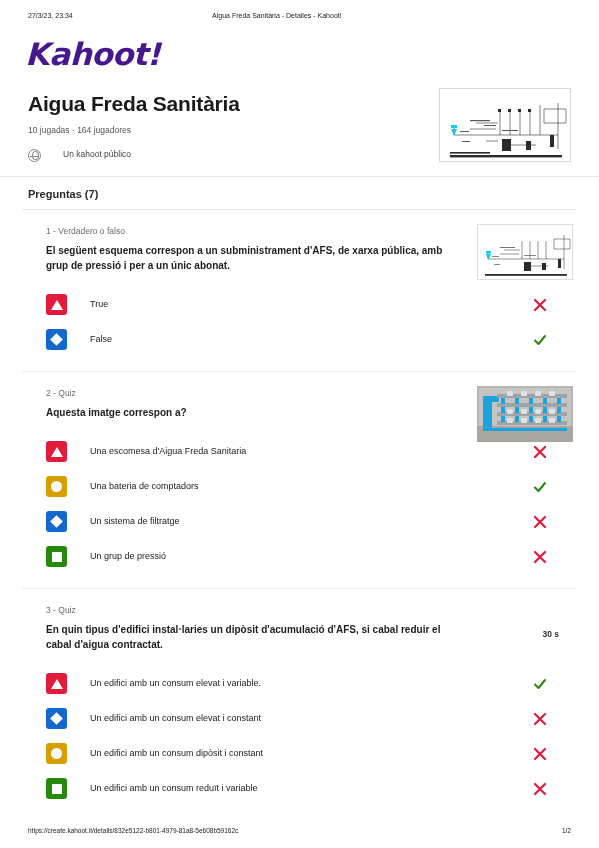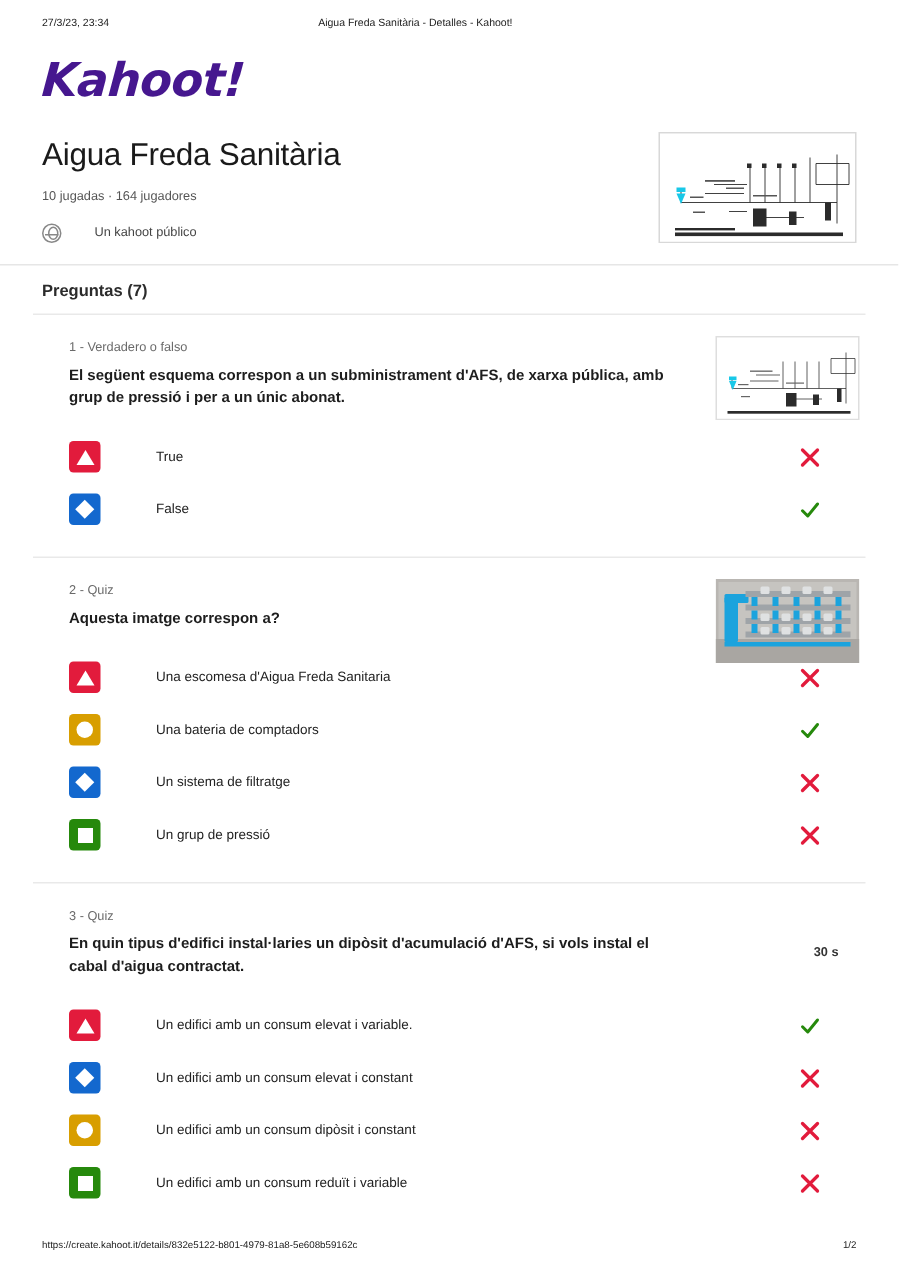--- a/index.html
+++ b/index.html
@@ -33,21 +33,21 @@
   }
 
   
   .title-block {
     position: relative;
     padding: 10px 28px 14px 28px;
     border-bottom: 1px solid #e6e6e6;
     min-height: 92px;
   }
   .kahoot-title {
-    font-size: 21px; font-weight: 400; color: #1a1a1a;
+    font-size: 21px; font-weight: 700; color: #1a1a1a;
     letter-spacing: -0.2px; line-height: 1.15;
   }
   .kahoot-stats { margin-top: 9px; font-size: 8.5px; color: #555; }
   .visibility-row {
     margin-top: 14px; display: flex; align-items: flex-start; gap: 22px;
     font-size: 8.5px; color: #444;
   }
   .globe-icon {
     width: 13px; height: 13px; border-radius: 50%;
     border: 1px solid #888; position: relative; flex: 0 0 auto;
@@ -120,21 +120,21 @@
   .shape-badge.diamond .glyph {
     width: 9px; height: 9px; background: #fff; transform: rotate(45deg);
   }
   .shape-badge.circle .glyph {
     width: 11px; height: 11px; background: #fff; border-radius: 50%;
   }
   .shape-badge.square .glyph {
     width: 10px; height: 10px; background: #fff;
   }
   .answer-label {
-    margin-left: 37px; font-size: 9px; color: #222; line-height: 1.4;
+    margin-left: 23px; font-size: 9px; color: #222; line-height: 1.4;
   }
   .verdict {
     position: absolute; right: 24px; top: 50%; transform: translateY(-50%);
     width: 14px; height: 14px;
   }
   .verdict svg { display: block; }
 
   
   .print-footer {
     position: absolute; left: 0; right: 0; bottom: 14px;
@@ -380,21 +380,21 @@
           <svg viewBox="0 0 14 14">
               <path d="M2 2 L12 12 M12 2 L2 12" stroke="#e21b3c" stroke-width="2.2" stroke-linecap="round" fill="none"></path>
             </svg>
         </span>
       </div>
     </div>
   </div>
 
   <div class="q-card">
     <div class="q-meta">3 - Quiz</div>
-    <div class="q-text">En quin tipus d'edifici instal·laries un dipòsit d'acumulació d'AFS, si vols instal el cabal d'aigua contractat.</div>
+    <div class="q-text">En quin tipus d'edifici instal·laries un dipòsit d'acumulació d'AFS, si cabal reduir el cabal d'aigua contractat.</div>
     <div class="q-time">30 s</div>
 
     <div class="answers">
       <div class="answer-row">
         <span class="shape-badge triangle" style="background:#e21b3c">
             <span class="glyph"></span>
           </span>
         <span class="answer-label">Un edifici amb un consum elevat i variable.</span>
         <span class="verdict">
           <svg viewBox="0 0 14 14">

